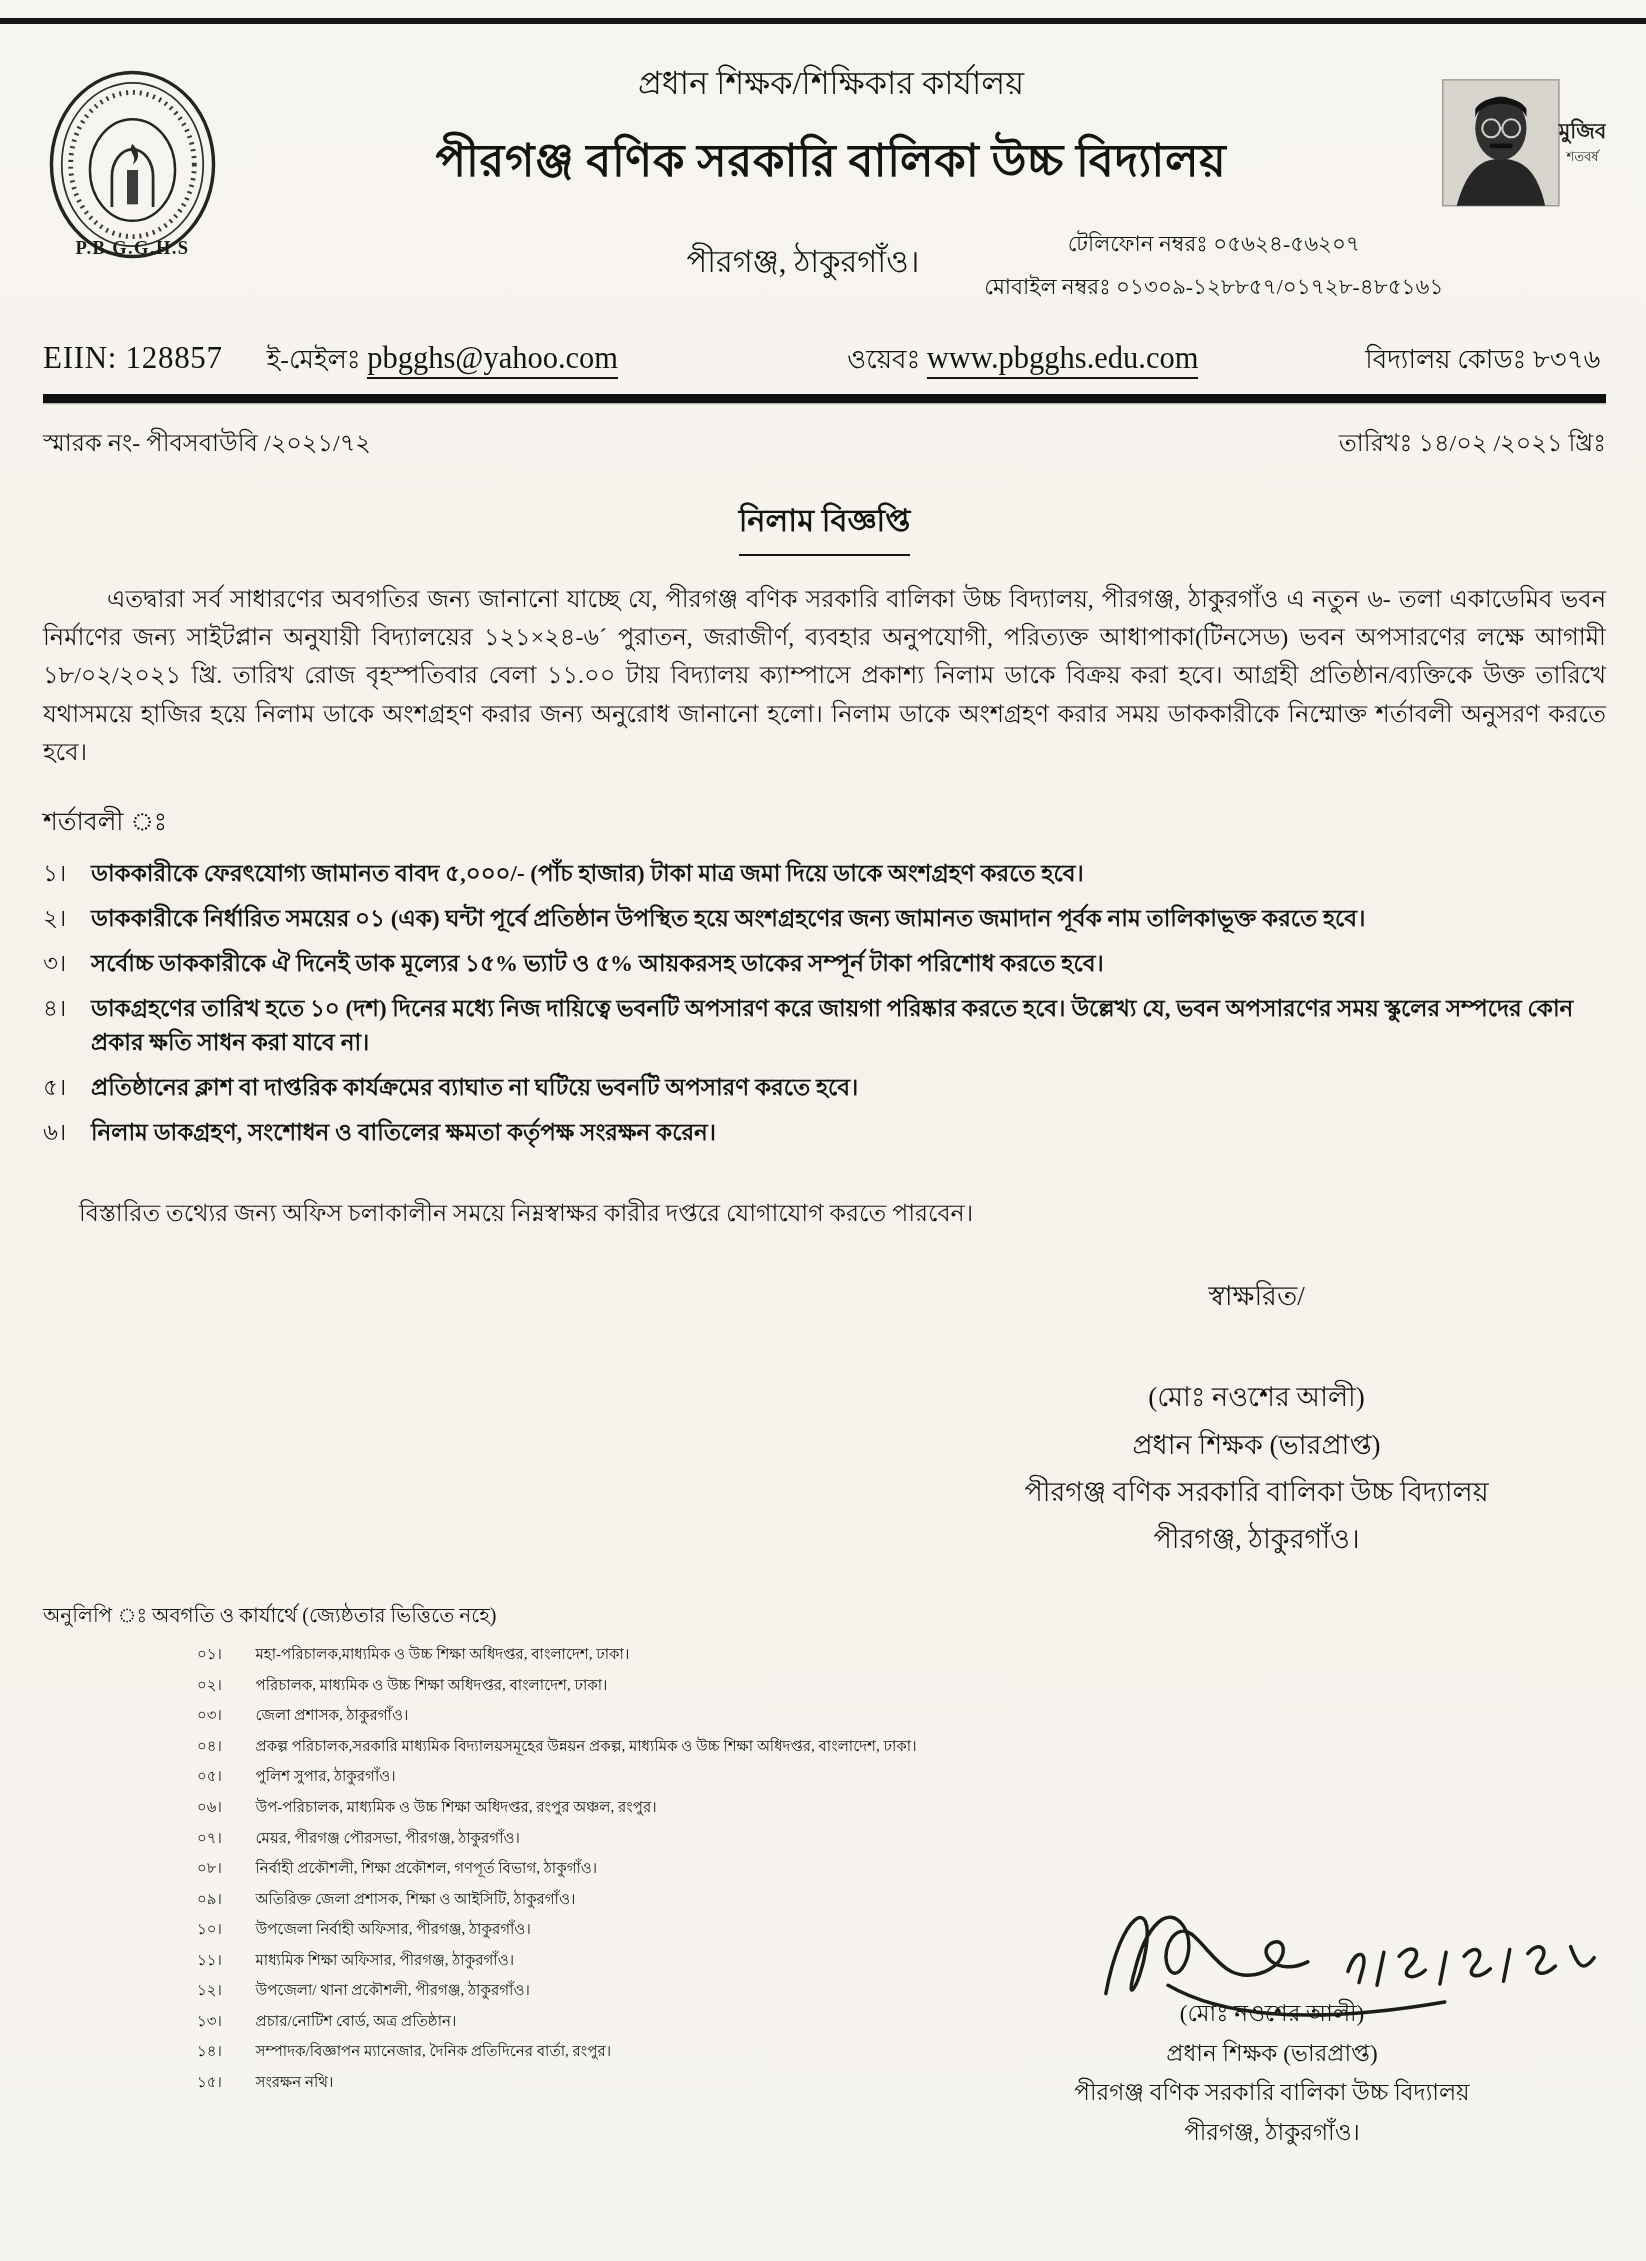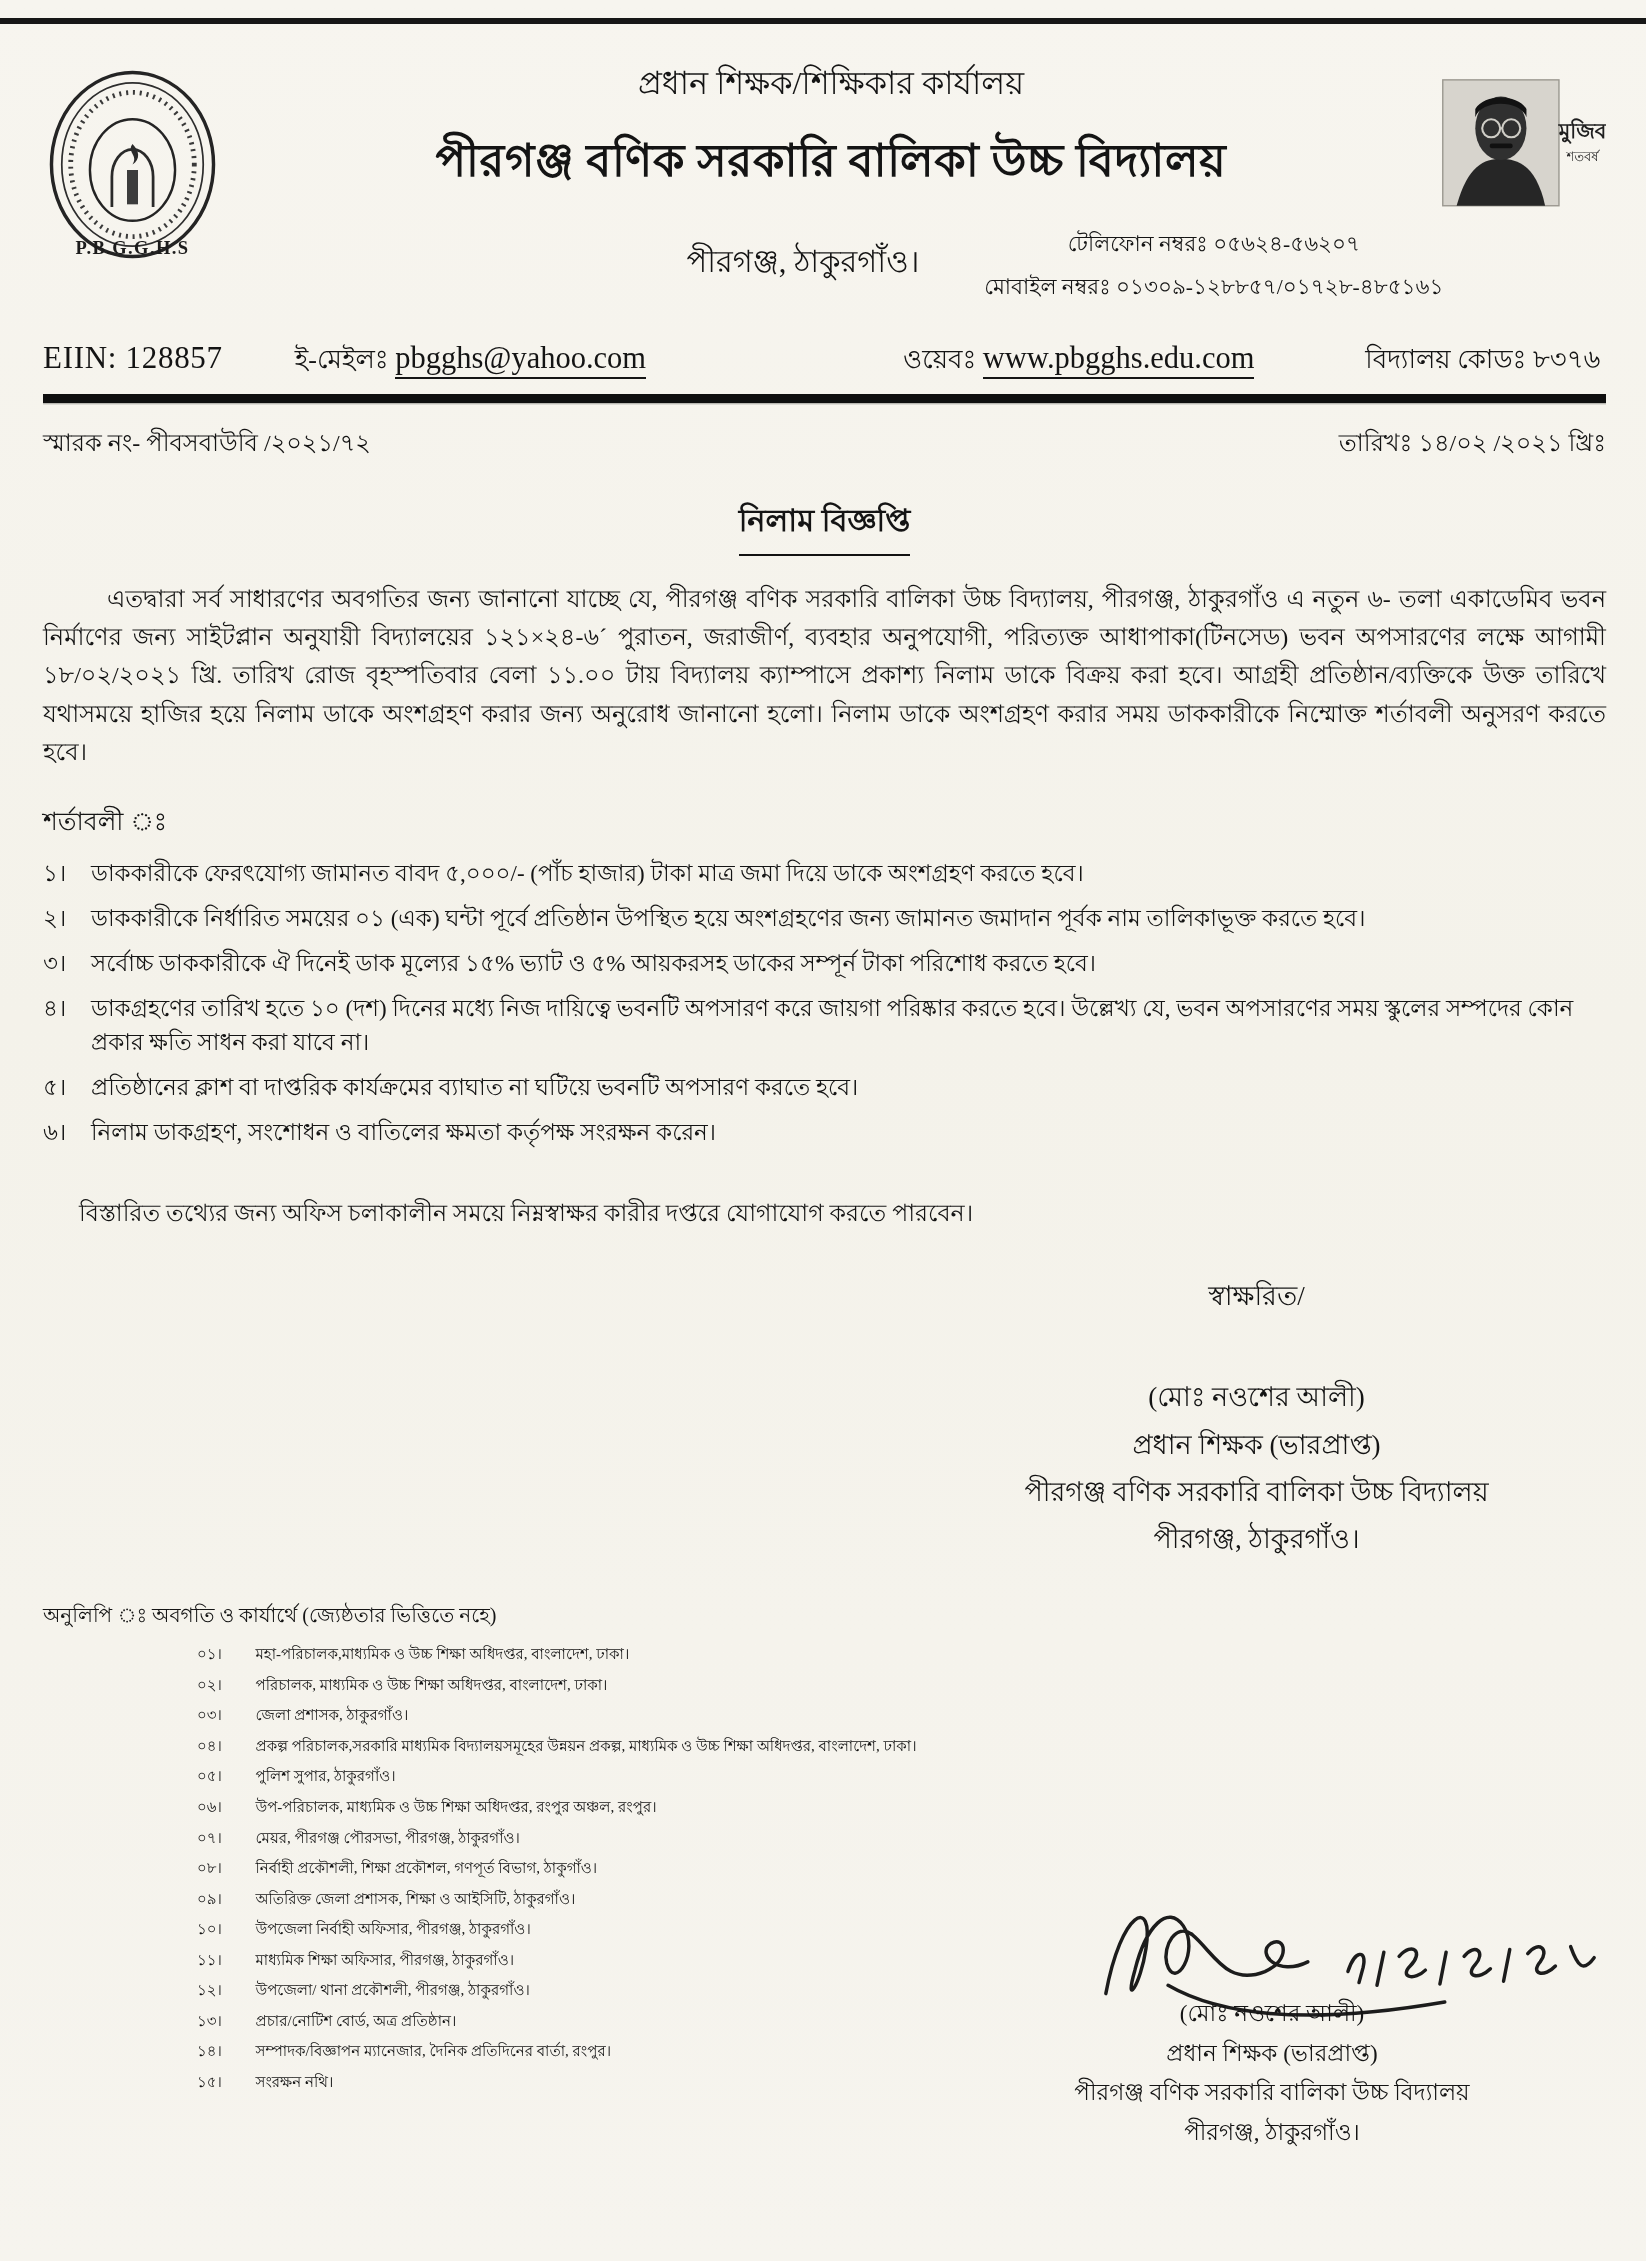--- a/index.html
+++ b/index.html
@@ -17,41 +17,41 @@
   .seal-wrap{flex:0 0 188px;padding-top:19.4px;}
   .head-center{flex:1;text-align:center;position:relative;}
   .office-line{font-size:32px;margin-top:9.7px;}
   .school-name{font-size:45px;font-weight:700;margin-top:14px;letter-spacing:0.7px;}
   .head-sub{position:relative;height:123px;margin-top:14px;}
   .addr{position:absolute;left:50%;transform:translateX(-62%);top:23.6px;font-size:30.5px;}
   .phones{position:absolute;right:-12.5px;top:8.3px;text-align:center;font-size:21.5px;line-height:2.0;}
   .mujib-wrap{flex:0 0 175px;display:flex;justify-content:flex-end;padding-top:26px;}
 
   
-  .eiin-row{display:flex;align-items:baseline;margin-top:1.4px;font-size:26px;gap:28px;}
+  .eiin-row{display:flex;align-items:baseline;margin-top:1.4px;font-size:26px;}
   .eiin{font-size:31px;letter-spacing:0.7px;}
   .email-group{margin-left:44px;}
   .u{border-bottom:2.8px solid #151515;padding-bottom:2.1px;}
   .latin{font-size:30.5px;}
   .web-group{margin-left:229px;}
   .code{margin-left:auto;margin-right:5.5px;}
   .rule{height:9px;background:#0f0f0f;margin-top:11px;box-shadow:0 1.4px 0 rgba(0,0,0,.25);}
 
   
   .memo-row{display:flex;justify-content:space-between;font-size:24px;margin-top:21px;}
 
   .title-wrap{text-align:center;margin-top:33px;}
   .title{display:inline-block;font-size:30.5px;font-weight:700;border-bottom:2.8px solid #121212;padding-bottom:5.5px;}
 
   .body-para{font-size:24px;line-height:1.6;text-align:justify;text-indent:64px;}
 
   .cond-head{font-size:25px;font-weight:400;margin-top:30.5px;}
   .cond{display:flex;gap:11px;font-size:23px;line-height:1.45;margin-top:11.8px;}
   .cnum{flex:0 0 37px;}
-  .ctext{flex:1;}
+  .ctext{flex:1;font-weight:bold;}
 
   .contact{margin-top:46px;font-size:23.6px;padding-left:36px;}
 
   .sig-top{width:533px;margin-left:auto;margin-right:83px;margin-top:39px;text-align:center;font-size:27px;line-height:1.75;}
   .sig-label{margin-bottom:54px;}
 
   .dist-head{font-size:20px;margin-top:37px;}
   .dist{margin-left:154px;margin-top:4.2px;}
   .dist-item{display:flex;gap:12.5px;font-size:15px;line-height:1.25;margin-top:11.8px;}
   .dnum{flex:0 0 46px;}

